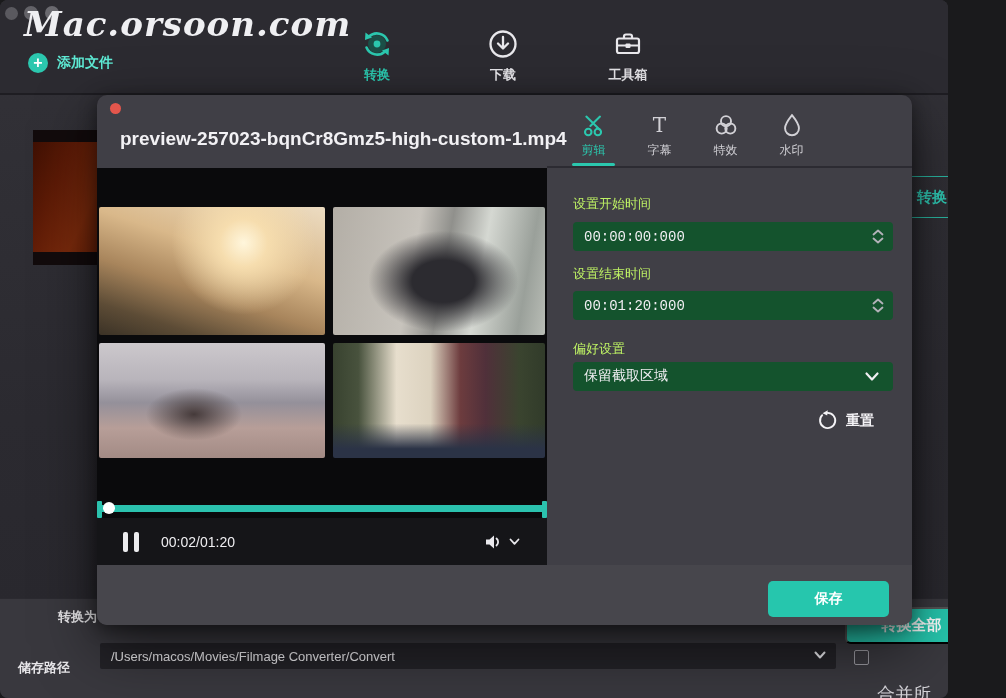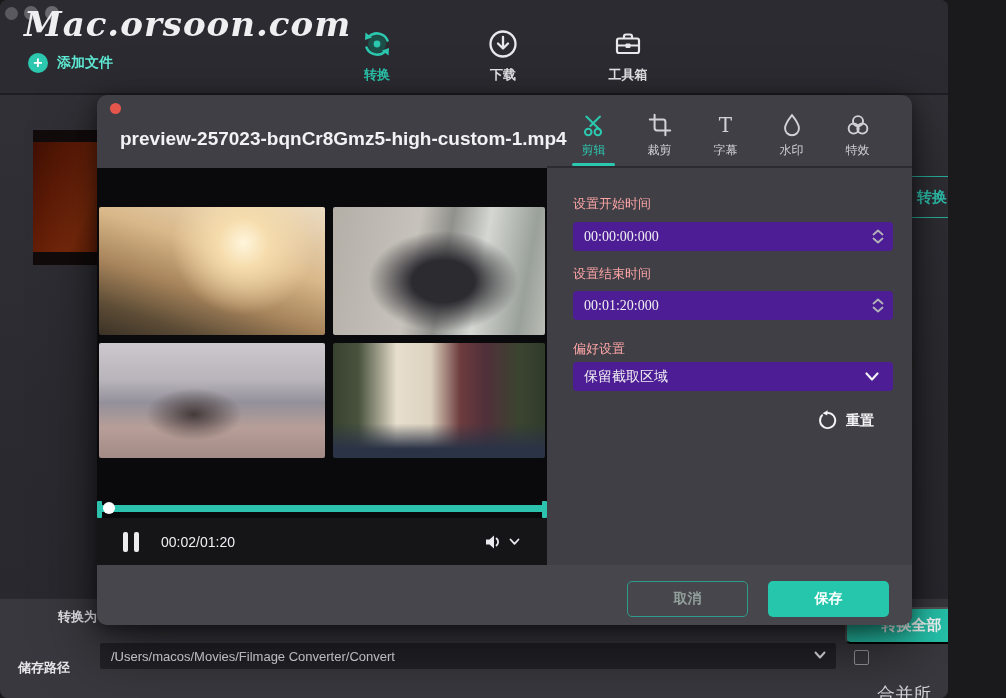--- a/index.html
+++ b/index.html
@@ -70,23 +70,23 @@
   .timeline .bar { position:absolute; left:0; right:0; top:4px; height:7px; background:#2bc2ae; }
   .timeline .handle { position:absolute; top:0; width:5px; height:17px; background:#2bc2ae; border-radius:1px; }
   .timeline .playhead { position:absolute; left:6px; top:1px; width:12px; height:12px; border-radius:50%; background:#ffffff; cursor:grab; }
   .controls { position:absolute; left:0; top:350px; width:450px; height:47px; background:#151518; display:flex; align-items:center; }
   .pause { display:flex; gap:6px; margin-left:26px; cursor:pointer; }
   .pause span { width:5px; height:20px; background:#ececef; border-radius:2px; }
   .ptime { margin-left:22px; color:#efeef1; font-size:14px; }
   .vol { margin-left:auto; margin-right:26px; display:flex; align-items:center; gap:5px; cursor:pointer; }
 
   
-  .flabel { position:absolute; left:476px; font-size:13px; color:#fca5a5; }
-  .finput { position:absolute; left:476px; width:320px; height:29px; background:#4c1d95; border:none; border-radius:4px;
-            color:#f0eff2; font-size:14px; padding:0 30px 0 11px; font-family:Liberation Serif, serif; }
+  .flabel { position:absolute; left:476px; font-size:13px; color:#bef264; }
+  .finput { position:absolute; left:476px; width:320px; height:29px; background:#14532d; border:none; border-radius:4px;
+            color:#f0eff2; font-size:14px; padding:0 30px 0 11px; font-family:Liberation Mono, monospace; }
   .stepper { position:absolute; left:772px; width:18px; height:29px; display:flex; flex-direction:column; align-items:center;
              justify-content:center; gap:1px; cursor:pointer; }
   .dd-chev { position:absolute; left:766px; cursor:pointer; }
   .resetrow { position:absolute; left:720px; top:315px; display:flex; align-items:center; gap:8px; cursor:pointer; }
   .resetrow .lbl { color:#f4f3f6; font-size:14px; font-weight:bold; }
 
   
   .mfooter { position:absolute; left:0; top:470px; width:815px; height:60px; background:#47464c; }
   .btn-cancel { position:absolute; left:530px; top:16px; width:121px; height:36px; background:transparent; border:1px solid #2e9c8b;
                 border-radius:5px; color:#93a19d; font-size:14px; font-weight:bold; cursor:pointer; }
@@ -177,48 +177,40 @@
         <span>
           <svg width="24" height="24" viewBox="0 0 20 20">
             <circle cx="5.2" cy="15.8" r="2.7" fill="none" stroke="#2bc7ae" stroke-width="1.7"></circle>
             <circle cx="13.2" cy="15.8" r="2.7" fill="none" stroke="#2bc7ae" stroke-width="1.7"></circle>
             <path d="M3.6 3 L14.6 13.8 M15 3 L7 10.8" fill="none" stroke="#2bc7ae" stroke-width="1.7" stroke-linecap="round"></path>
           </svg>
         </span>
         <span class="lbl">剪辑</span>
       </div>
       <div class="tab">
-        <span>
-          <svg width="24" height="24" viewBox="0 0 20 20">
-            <path d="M5.5 1.5 V12.5 a2 2 0 0 0 2 2 H18.5 M1.5 5.5 H12.5 a2 2 0 0 1 2 2 V18.5" fill="none" stroke="#d2d1d6" stroke-width="1.7" stroke-linecap="round"></path>
-          </svg>
-        </span>
-        <span class="lbl">裁剪</span>
-      </div>
-      <div class="tab">
         <span style="font-family:'DejaVu Serif',serif;font-size:20px;line-height:24px;color:#d2d1d6;">T</span>
         <span class="lbl">字幕</span>
-      </div>
-      <div class="tab">
-        <span>
-          <svg width="24" height="24" viewBox="0 0 20 20">
-            <path d="M10 1.8 C10 1.8 4.2 9 4.2 12.8 a5.8 5.8 0 0 0 11.6 0 C15.8 9 10 1.8 10 1.8 Z" fill="none" stroke="#d2d1d6" stroke-width="1.6"></path>
-          </svg>
-        </span>
-        <span class="lbl">水印</span>
       </div>
       <div class="tab">
         <span>
           <svg width="24" height="24" viewBox="0 0 20 20">
             <circle cx="10" cy="6.8" r="4.2" fill="none" stroke="#d2d1d6" stroke-width="1.6"></circle>
             <circle cx="6.4" cy="13" r="4.2" fill="none" stroke="#d2d1d6" stroke-width="1.6"></circle>
             <circle cx="13.6" cy="13" r="4.2" fill="none" stroke="#d2d1d6" stroke-width="1.6"></circle>
           </svg>
         </span>
         <span class="lbl">特效</span>
+      </div>
+      <div class="tab">
+        <span>
+          <svg width="24" height="24" viewBox="0 0 20 20">
+            <path d="M10 1.8 C10 1.8 4.2 9 4.2 12.8 a5.8 5.8 0 0 0 11.6 0 C15.8 9 10 1.8 10 1.8 Z" fill="none" stroke="#d2d1d6" stroke-width="1.6"></path>
+          </svg>
+        </span>
+        <span class="lbl">水印</span>
       </div>
     </div>
     <div class="tabdivider"></div>
 
     <div class="player">
       <div class="grid">
         <div class="cell ph1"></div>
         <div class="cell ph2"></div>
         <div class="cell ph3"></div>
         <div class="cell ph4"></div>
@@ -285,18 +277,17 @@
       <span>
         <svg width="21" height="21" viewBox="0 0 21 21">
           <path d="M5.2 5.2 A 7.6 7.6 0 1 0 10.5 2.9" fill="none" stroke="#f4f3f6" stroke-width="1.9" stroke-linecap="round"></path>
           <polygon points="10.8,0.2 10.2,5.6 5.6,3.2" fill="#f4f3f6"></polygon>
         </svg>
       </span>
       <span class="lbl">重置</span>
     </div>
 
     <div class="mfooter">
-      <button class="btn-cancel">取消</button>
       <button class="btn-save">保存</button>
     </div>
   </div>
 
 </div>
 
 </body></html>

